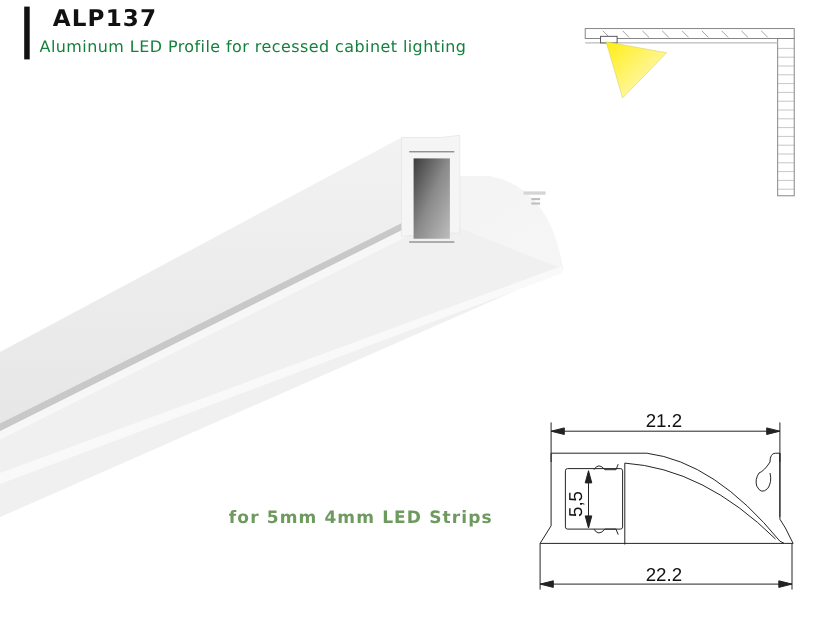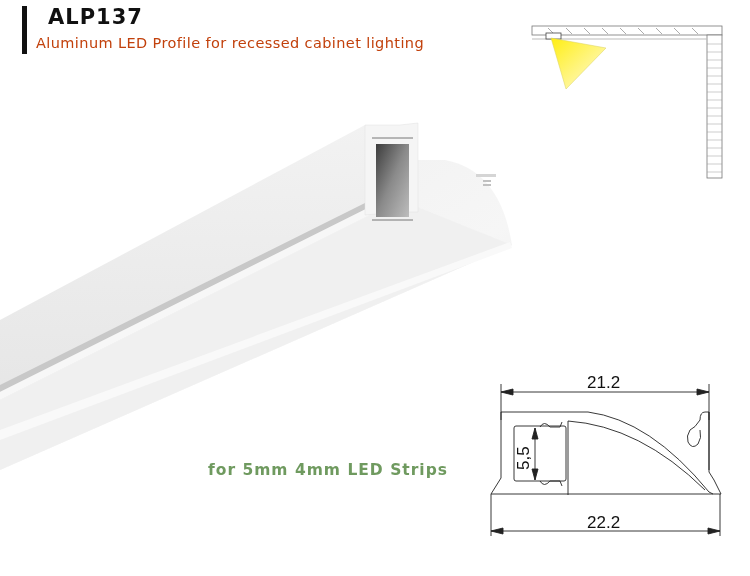--- a/index.html
+++ b/index.html
@@ -1,21 +1,21 @@
 <!DOCTYPE html>
 <html><head>
 <meta charset="utf-8">
 <style>
   html, body { margin:0; padding:0; }
   body { width:750px; height:576px; background:#ffffff; position:relative; overflow:hidden;
          font-family:"DejaVu Sans", sans-serif; }
   .title-bar { position:absolute; left:22px; top:6px; width:5px; height:48px; background:#111; }
   .title { position:absolute; left:36px; top:5px; font-size:21px; font-weight:bold; color:#111;
            letter-spacing:1px; font-family:"DejaVu Sans", sans-serif;margin-left:12px; }
-  .subtitle { position:absolute; left:36px; top:35px; font-size:14.5px; color:#c2410c;
+  .subtitle { position:absolute; left:36px; top:35px; font-size:14.5px; color:#15803d;
               letter-spacing:0.4px; font-family:"DejaVu Sans", sans-serif; }
   .tagline { position:absolute; left:208px; top:461px; font-size:15.5px; font-weight:bold;
              color:#6f9a5f; letter-spacing:1px; font-family:"DejaVu Sans", sans-serif; }
   .render { position:absolute; left:0; top:0; width:750px; height:576px; }
   .dim-label { font-family:"Liberation Sans", sans-serif; font-size:17px; fill:#111; }
 </style>
 </head>
 <body>
 
 <svg class="render" viewBox="0 0 750 576" xmlns="http://www.w3.org/2000/svg">

